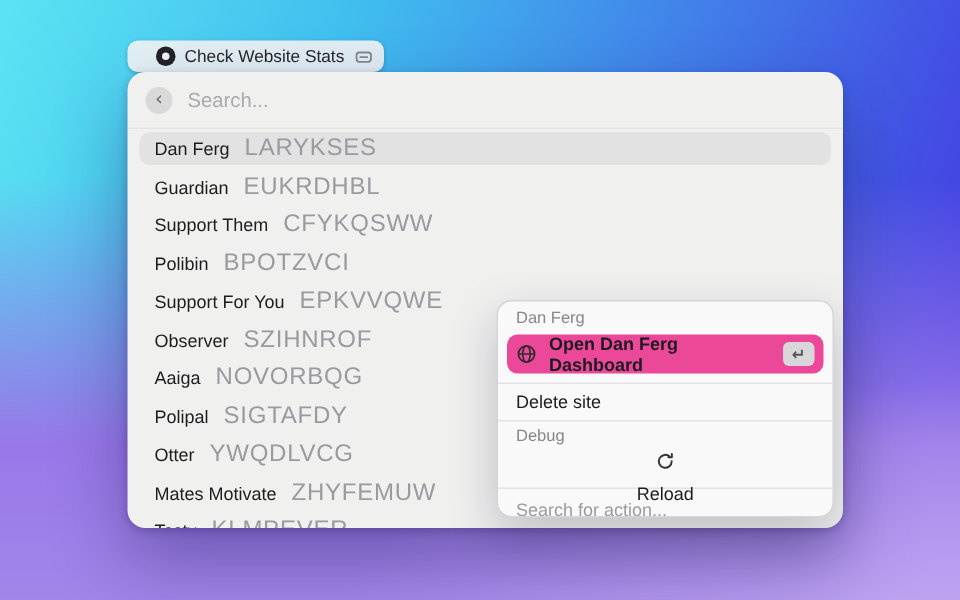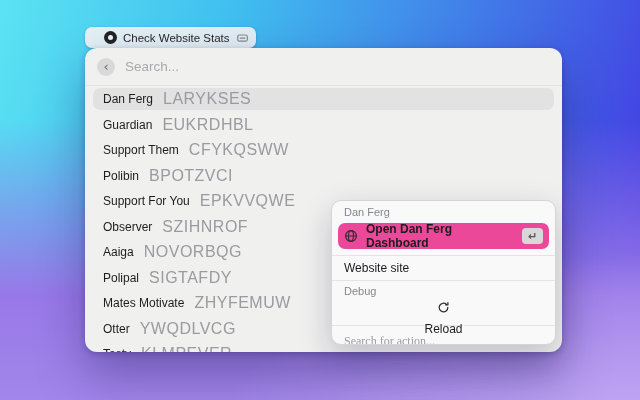--- a/index.html
+++ b/index.html
@@ -102,21 +102,21 @@
   .m-sec3 .m-label { margin-bottom: 3px; }
   .m-item-reload { height: 22px; flex-direction: column; }
   .key-badge.small {
     min-width: 16px; height: 14px; font-size: 10px; background: #e6e6e8; color: #6c6c71;
   }
   .key-badge.small + .key-badge.small { margin-left: 3px; }
   .m-footer { padding: 5px 6px; }
   .m-footer input {
     width: 100%; border: none; background: transparent; outline: none;
     font-size: 12px; padding: 2px 6px; color: #333;
-    font-family: Liberation Serif, serif;
+    font-family: Liberation Sans, sans-serif;
   }
   .m-footer input::placeholder { color: #9b9ba0; }
   .icon-wrap { display: flex; align-items: center; justify-content: center; flex: 0 0 auto; }
 </style>
 </head>
 <body>
 
 <div class="pill">
   <span class="pill-logo"></span>
   <span class="pill-label">Check Website Stats</span>
@@ -164,26 +164,26 @@
       </div>
       <div class="row">
         <span class="row-name">Aaiga</span>
         <span class="row-code">NOVORBQG</span>
       </div>
       <div class="row">
         <span class="row-name">Polipal</span>
         <span class="row-code">SIGTAFDY</span>
       </div>
       <div class="row">
+        <span class="row-name">Otter</span>
+        <span class="row-code">YWQDLVCG</span>
+      </div>
+      <div class="row">
         <span class="row-name">Mates Motivate</span>
         <span class="row-code">ZHYFEMUW</span>
-      </div>
-      <div class="row">
-        <span class="row-name">Otter</span>
-        <span class="row-code">YWQDLVCG</span>
       </div>
       <div class="row">
         <span class="row-name">Tasty</span>
         <span class="row-code">KLMPEVER</span>
       </div>
     </div>
 </div>
 
 <div class="menu">
   <div class="m-sec1">
@@ -198,21 +198,21 @@
       </span>
       <span>Open Dan Ferg Dashboard</span>
       <span class="key-badge">↵</span>
     </div>
   </div>
 
   <div class="divider"></div>
 
   <div class="m-sec2">
     <div class="m-item-plain">
-      <span>Website site</span>
+      <span>Delete site</span>
     </div>
   </div>
 
   <div class="divider"></div>
 
   <div class="m-sec3">
     <div class="m-label">Debug</div>
     <div class="m-item-plain m-item-reload">
       <span class="icon-wrap">
         <svg width="13" height="13" viewBox="0 0 13 13">

